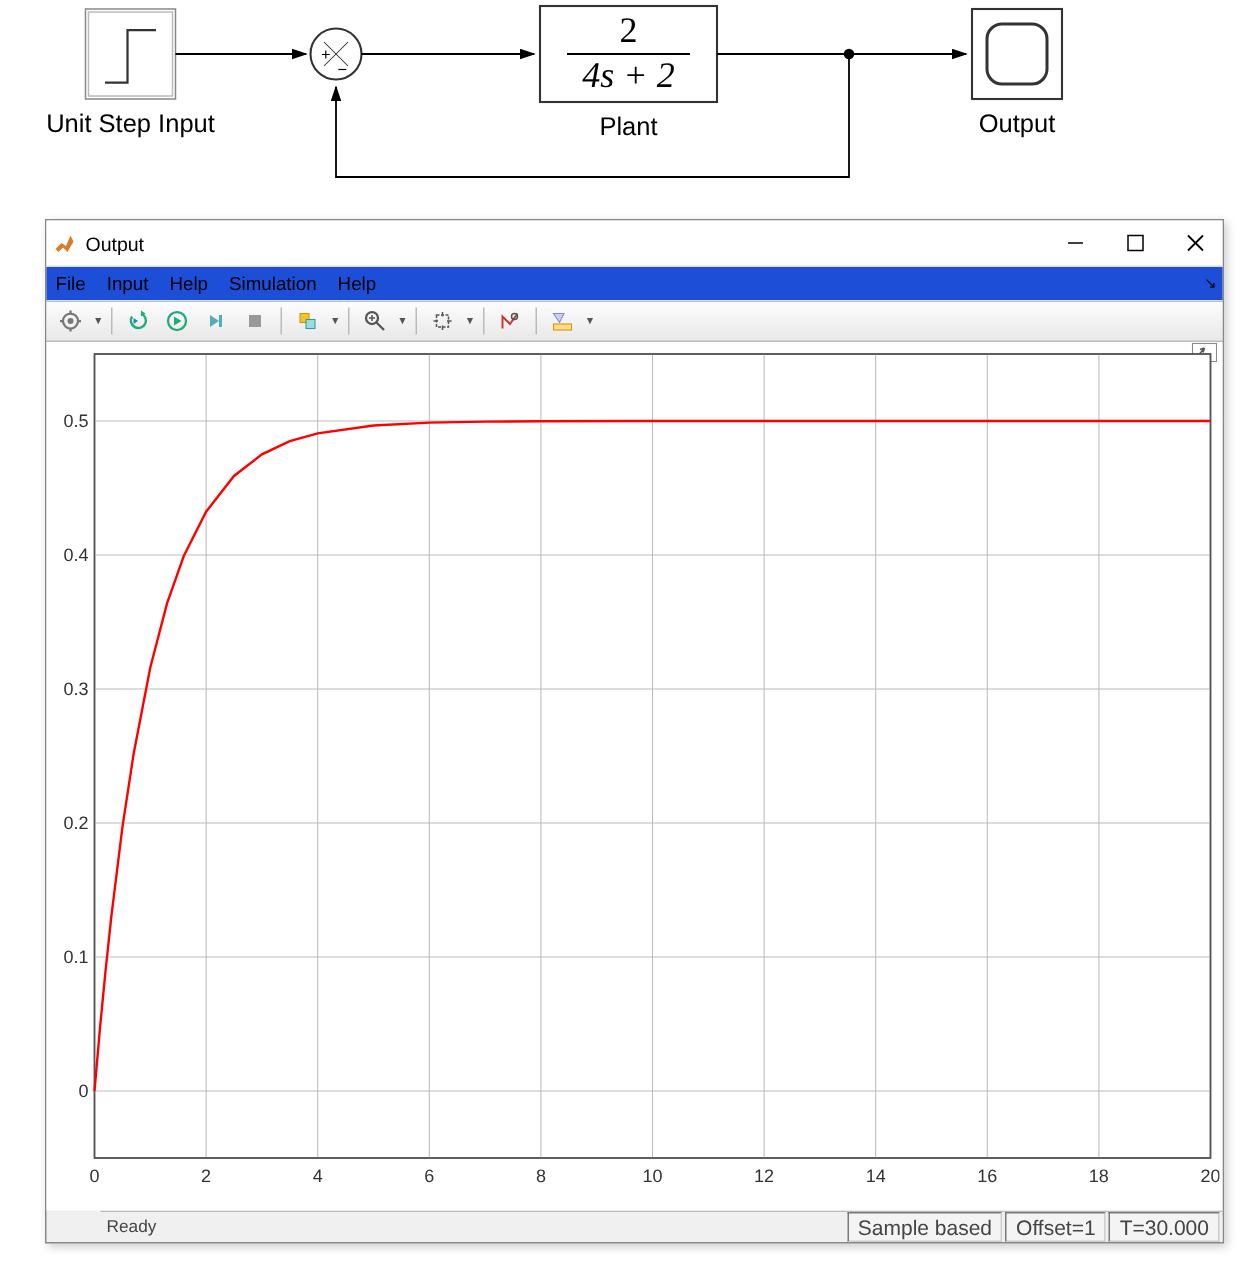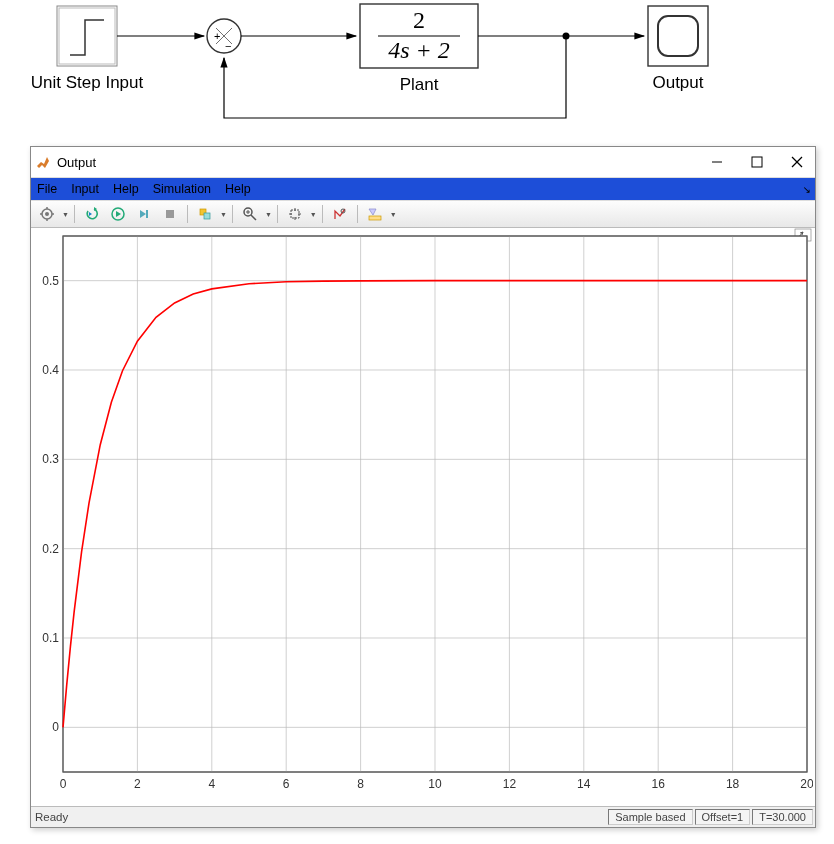--- a/index.html
+++ b/index.html
@@ -116,31 +116,32 @@
   }
   
   .status-bar {
     height: 20px;
     background: #f0f0f0;
     border-top: 1px solid #bbb;
     display: flex;
     align-items: center;
     font-size: 11.5px;
     color: #444;
+    margin-left: 36px;
   }
   .status-ready {
     flex: 1;
     padding-left: 4px;
   }
   .status-cell {
     border: 1px inset #ccc;
     padding: 1px 6px;
     margin-right: 2px;
     background: #f4f4f4;
-    font-size: 11px;
+    font-size: 14px;
   }
 </style>
 </head>
 <body>
 
 <div class="block-diagram">
   <svg width="834" height="140">
     <defs>
       <marker id="arrow" markerWidth="10" markerHeight="10" refX="8" refY="3" orient="auto" markerUnits="strokeWidth">
         <path d="M0,0 L0,6 L9,3 z" fill="#000"></path>

